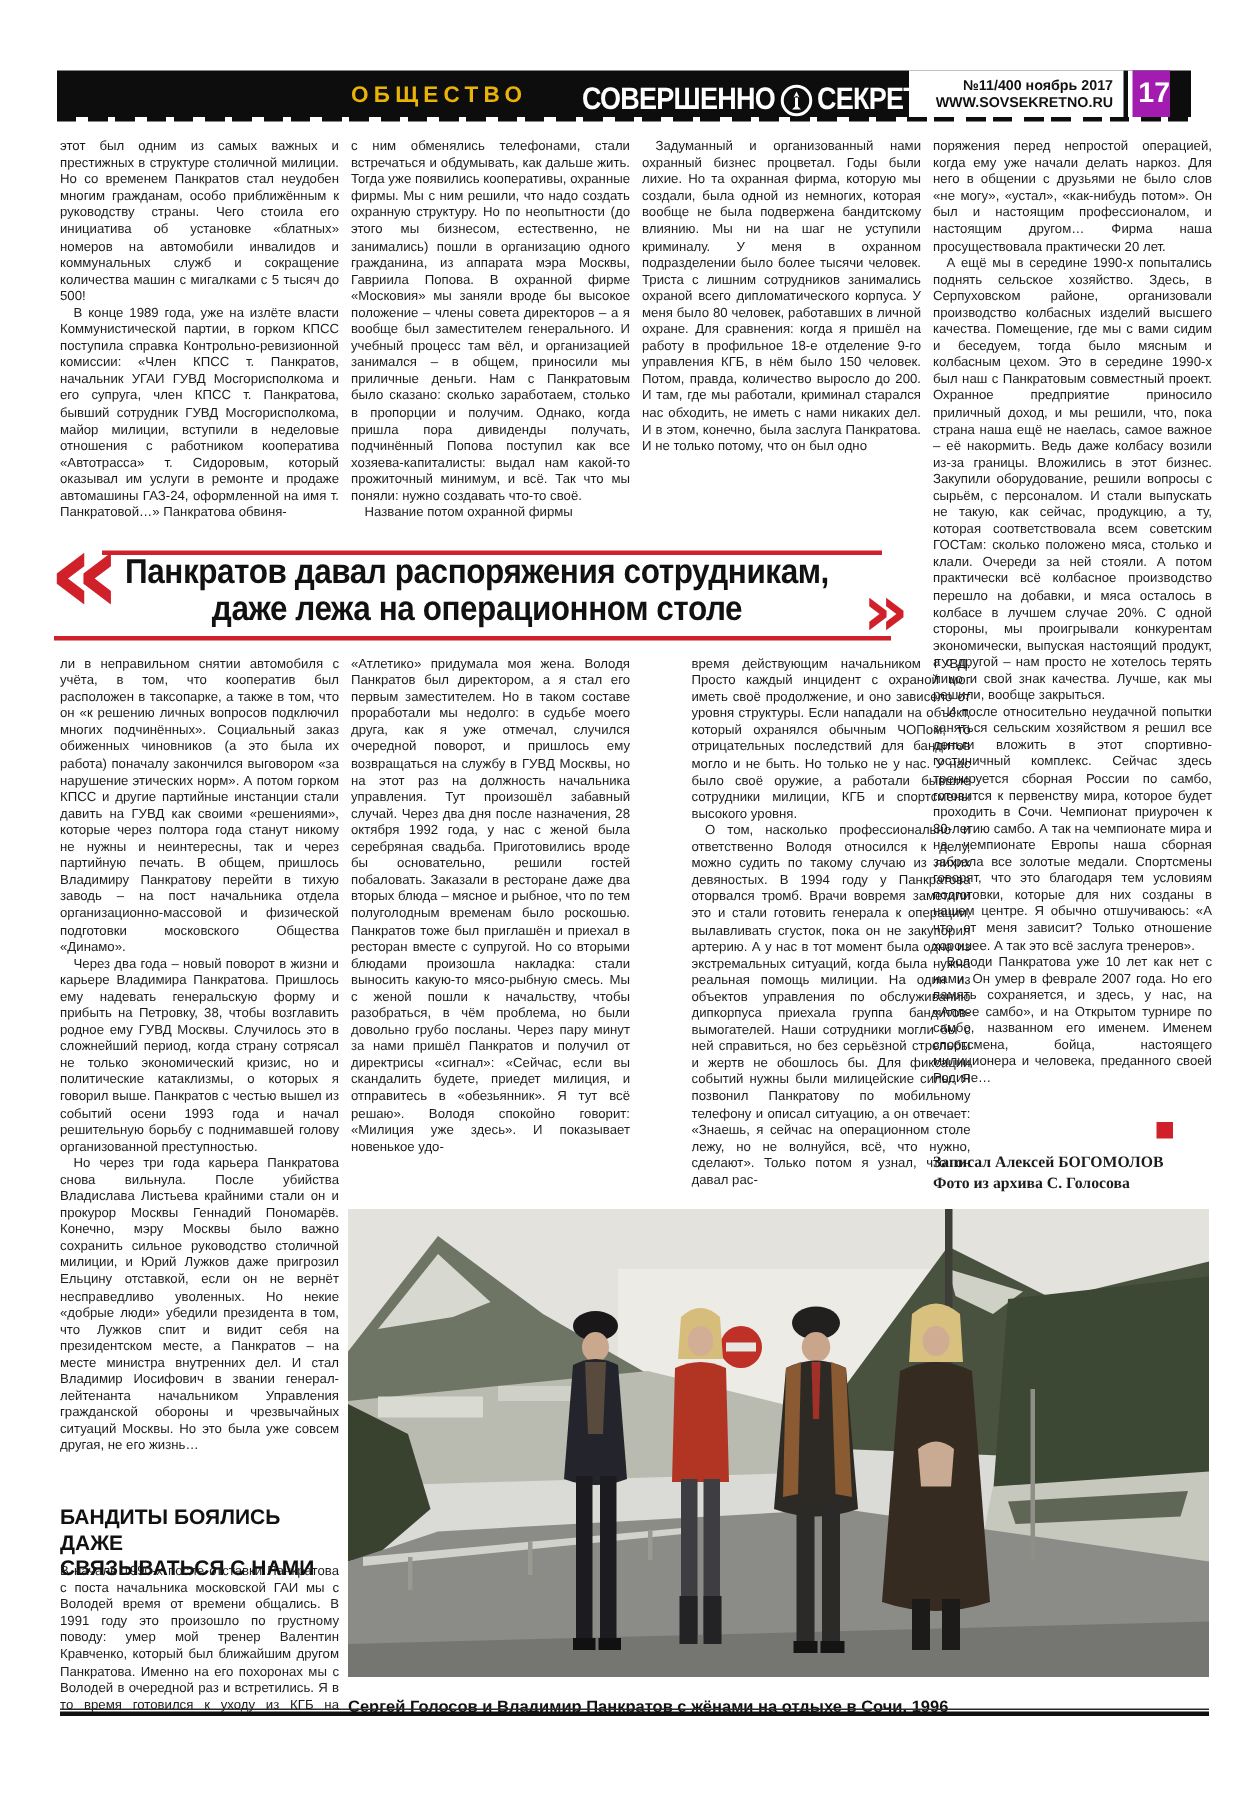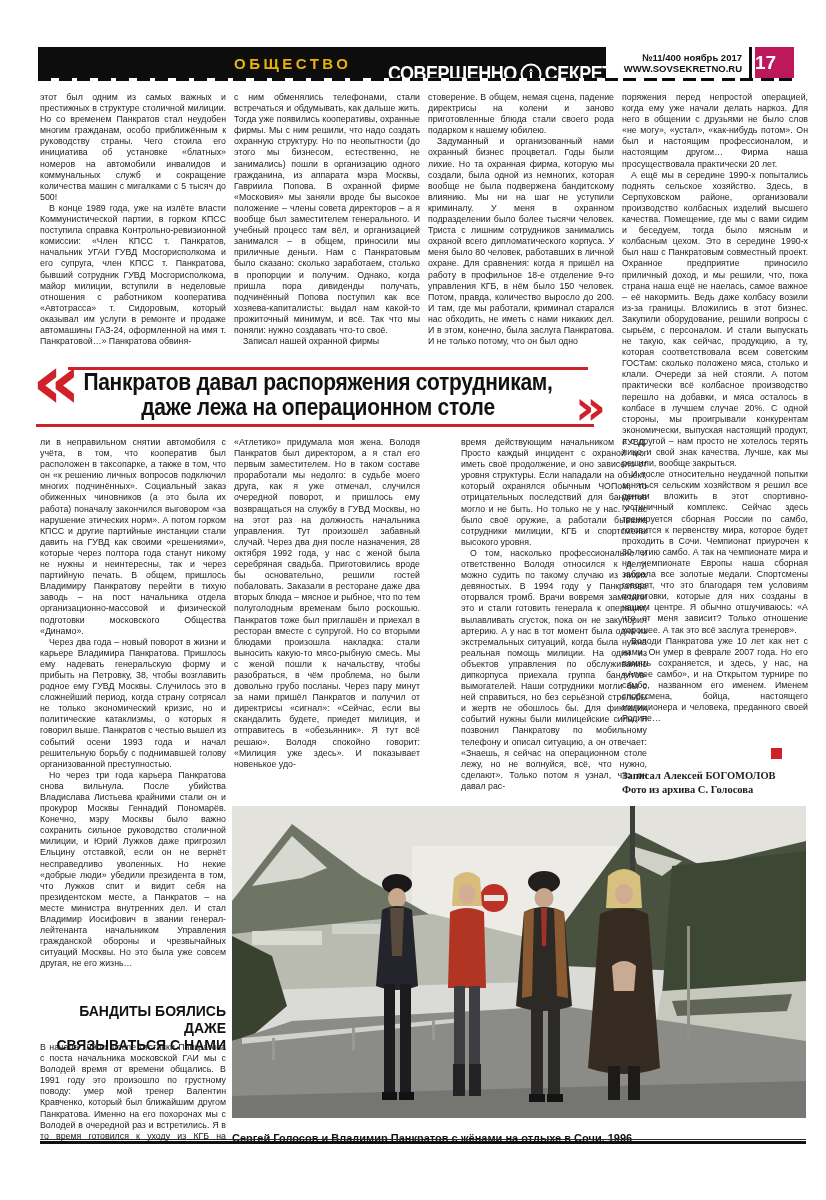--- a/index.html
+++ b/index.html
@@ -5,31 +5,31 @@
   html,body { margin:0; padding:0; background:#ffffff; }
   .page { position:relative; width:826px; height:1200px; background:#fff;
           font-family:"Liberation Sans", sans-serif; color:#1c1c1c; overflow:hidden; }
 
   
   .band { position:absolute; left:38px; top:47px; width:756px; height:31px; background:#0d0d0d; }
   .band::after { content:""; position:absolute; left:0; right:0; bottom:-3px; height:3px;
                  background:repeating-linear-gradient(90deg,#0d0d0d 0 13px, transparent 13px 21px, #0d0d0d 21px 34px, transparent 34px 39px); }
   .section-title { position:absolute; left:196px; top:8px; color:#eab308; font-size:15px;
                    font-weight:bold; letter-spacing:3.5px; white-space:nowrap; }
-  .logo { position:absolute; left:350px; top:16px; height:31px; display:flex; align-items:flex-start; gap:3px; }
+  .logo { position:absolute; left:350px; top:4px; height:31px; display:flex; align-items:center; gap:3px; }
   .logo-word { color:#fff; font-size:18px; font-weight:bold; letter-spacing:-0.5px;
                font-family:"Liberation Sans", sans-serif; transform:scaleY(1.15); }
   .logo-emblem { width:22px; height:22px; }
   .info-box { position:absolute; left:568px; top:0; width:143px; height:31px; background:#fff;
               display:flex; flex-direction:column; justify-content:center; align-items:flex-end;
               padding-right:7px; box-sizing:border-box; }
   .info-line { font-size:9.5px; font-weight:bold; color:#111; line-height:11px; white-space:nowrap; }
-  .page-box { position:absolute; left:714px; top:0; width:42px; height:31px; background:#be185d;
+  .page-box { position:absolute; left:714px; top:0; width:28px; height:31px; background:#a21caf;
               border-left:3px solid #fff; box-sizing:border-box; display:flex; align-items:center;
-              justify-content:flex-start; }
+              justify-content:flex-end; }
   .page-num { color:#fff; font-size:19px; font-weight:bold; }
 
   
   .colblock { position:absolute; width:186px; overflow:hidden; text-align:justify;
               font-size:8.8px; line-height:11.1px; }
   .colblock p { margin:0; }
   .colblock p.indent { text-indent:9px; }
   #col1-top { left:40px;  top:92px;  height:273px; }
   #col2-top { left:234px; top:92px;  height:273px; }
   #col3-top { left:428px; top:92px;  height:273px; }
@@ -47,21 +47,21 @@
                  font-family:"DejaVu Sans", sans-serif; }
   .quote-close { position:absolute; right:-16px; top:16px; font-size:48px; font-weight:bold;
                  font-family:"DejaVu Sans", sans-serif; }
   .quote-line { position:absolute; left:42px; width:472px; text-align:center; color:#111;
                 font-size:21px; font-weight:bold; letter-spacing:-0.3px; transform:scaleY(1.1); }
   .quote-line.l1 { top:7px; }
   .quote-line.l2 { top:32px; }
 
   
   .subhead { position:absolute; left:40px; top:1003px; width:186px; font-size:14px;
-             font-weight:bold; line-height:17px; color:#111;text-align:right; }
+             font-weight:bold; line-height:17px; color:#111; }
   .end-square { position:absolute; left:771px; top:748px; width:11px; height:11px; }
   .byline { position:absolute; left:622px; top:769px; width:186px; font-size:10.5px;
             font-weight:bold; line-height:14px; color:#1c1c1c;font-family:Liberation Serif, serif; }
   .photo-frame { position:absolute; left:232px; top:806px; width:574px; height:312px; background:#dadad6; }
   .caption { position:absolute; left:232px; top:1121px; width:574px; font-size:11px;
              font-weight:bold; color:#111; }
   .bottom-rule { position:absolute; left:40px; top:1139px; width:766px; height:5px;
                  border-top:1px solid #2a2a2a; border-bottom:3px solid #111; box-sizing:border-box; }
 </style>
 </head>
@@ -87,24 +87,23 @@
       <span class="page-num">17</span>
     </div>
   </div>
 
   <div class="colblock" id="col1-top">
     <p>этот был одним из самых важных и престижных в структуре столичной милиции. Но со временем Панкратов стал неудобен многим гражданам, особо приближённым к руководству страны. Чего стоила его инициатива об установке «блатных» номеров на автомобили инвалидов и коммунальных служб и сокращение количества машин с мигалками с 5 тысяч до 500!</p>
     <p class="indent">В конце 1989 года, уже на излёте власти Коммунистической партии, в горком КПСС поступила справка Контрольно-ревизионной комиссии: «Член КПСС т. Панкратов, начальник УГАИ ГУВД Мосгорисполкома и его супруга, член КПСС т. Панкратова, бывший сотрудник ГУВД Мосгорисполкома, майор милиции, вступили в неделовые отношения с работником кооператива «Автотрасса» т. Сидоровым, который оказывал им услуги в ремонте и продаже автомашины ГАЗ-24, оформленной на имя т. Панкратовой…» Панкратова обвиня-</p>
   </div>
   <div class="colblock" id="col2-top">
     <p>с ним обменялись телефонами, стали встречаться и обдумывать, как дальше жить. Тогда уже появились кооперативы, охранные фирмы. Мы с ним решили, что надо создать охранную структуру. Но по неопытности (до этого мы бизнесом, естественно, не занимались) пошли в организацию одного гражданина, из аппарата мэра Москвы, Гавриила Попова. В охранной фирме «Московия» мы заняли вроде бы высокое положение – члены совета директоров – а я вообще был заместителем генерального. И учебный процесс там вёл, и организацией занимался – в общем, приносили мы приличные деньги. Нам с Панкратовым было сказано: сколько заработаем, столько в пропорции и получим. Однако, когда пришла пора дивиденды получать, подчинённый Попова поступил как все хозяева-капиталисты: выдал нам какой-то прожиточный минимум, и всё. Так что мы поняли: нужно создавать что-то своё.</p>
-    <p class="indent">Записал нашей охранной фирмы</p>
+    <p class="indent">Название потом охранной фирмы</p>
   </div>
   <div class="colblock" id="col3-top">
-    <p>стоверение. В общем, немая сцена, падение директрисы на колени и заново приготовленные блюда стали своего рода подарком к нашему юбилею.</p>
     <p class="indent">Задуманный и организованный нами охранный бизнес процветал. Годы были лихие. Но та охранная фирма, которую мы создали, была одной из немногих, которая вообще не была подвержена бандитскому влиянию. Мы ни на шаг не уступили криминалу. У меня в охранном подразделении было более тысячи человек. Триста с лишним сотрудников занимались охраной всего дипломатического корпуса. У меня было 80 человек, работавших в личной охране. Для сравнения: когда я пришёл на работу в профильное 18-е отделение 9-го управления КГБ, в нём было 150 человек. Потом, правда, количество выросло до 200. И там, где мы работали, криминал старался нас обходить, не иметь с нами никаких дел. И в этом, конечно, была заслуга Панкратова. И не только потому, что он был одно</p>
   </div>
   <div class="colblock" id="col4">
     <p>поряжения перед непростой операцией, когда ему уже начали делать наркоз. Для него в общении с друзьями не было слов «не могу», «устал», «как-нибудь потом». Он был и настоящим профессионалом, и настоящим другом… Фирма наша просуществовала практически 20 лет.</p>
     <p class="indent">А ещё мы в середине 1990-х попытались поднять сельское хозяйство. Здесь, в Серпуховском районе, организовали производство колбасных изделий высшего качества. Помещение, где мы с вами сидим и беседуем, тогда было мясным и колбасным цехом. Это в середине 1990-х был наш с Панкратовым совместный проект. Охранное предприятие приносило приличный доход, и мы решили, что, пока страна наша ещё не наелась, самое важное – её накормить. Ведь даже колбасу возили из-за границы. Вложились в этот бизнес. Закупили оборудование, решили вопросы с сырьём, с персоналом. И стали выпускать не такую, как сейчас, продукцию, а ту, которая соответствовала всем советским ГОСТам: сколько положено мяса, столько и клали. Очереди за ней стояли. А потом практически всё колбасное производство перешло на добавки, и мяса осталось в колбасе в лучшем случае 20%. С одной стороны, мы проигрывали конкурентам экономически, выпуская настоящий продукт, а с другой – нам просто не хотелось терять лицо и свой знак качества. Лучше, как мы решили, вообще закрыться.</p>
     <p class="indent">И после относительно неудачной попытки заняться сельским хозяйством я решил все деньги вложить в этот спортивно-гостиничный комплекс. Сейчас здесь тренируется сборная России по самбо, готовится к первенству мира, которое будет проходить в Сочи. Чемпионат приурочен к 80-летию самбо. А так на чемпионате мира и на чемпионате Европы наша сборная забрала все золотые медали. Спортсмены говорят, что это благодаря тем условиям подготовки, которые для них созданы в нашем центре. Я обычно отшучиваюсь: «А что от меня зависит? Только отношение хорошее. А так это всё заслуга тренеров».</p>
     <p class="indent">Володи Панкратова уже 10 лет как нет с нами. Он умер в феврале 2007 года. Но его память сохраняется, и здесь, у нас, на «Аллее самбо», и на Открытом турнире по самбо, названном его именем. Именем спортсмена, бойца, настоящего милиционера и человека, преданного своей Родине…</p>
   </div>
 
   <div class="banner">

